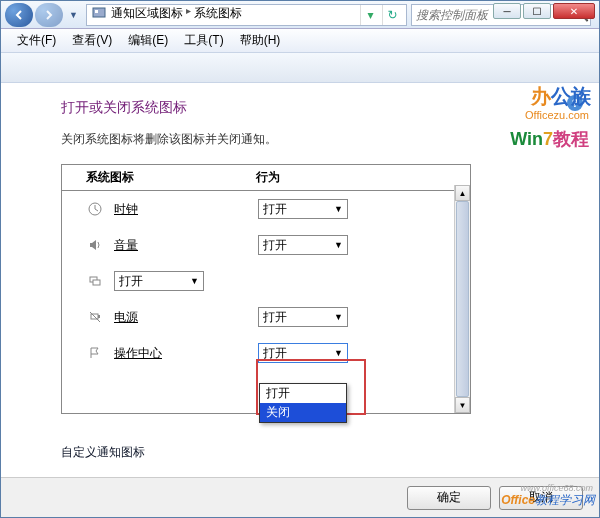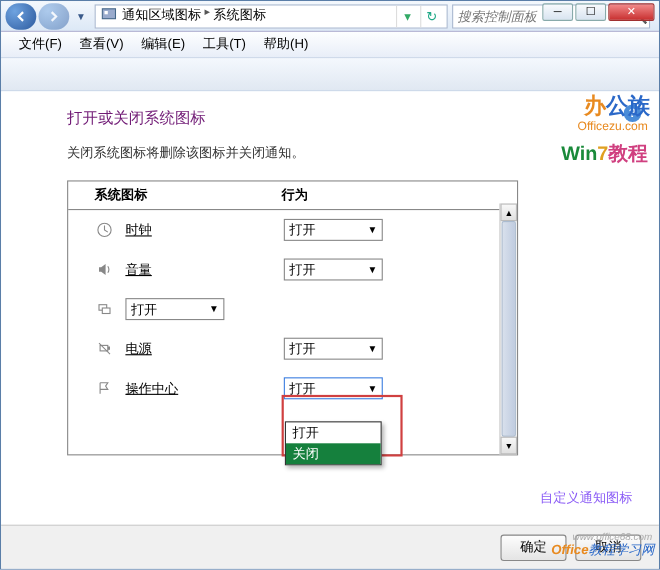--- a/index.html
+++ b/index.html
@@ -32,29 +32,29 @@
 .col1 { width: 170px; }
 .col2 { width: 170px; }
 .row { display: flex; align-items: center; padding: 8px 10px 8px 24px; font-size: 12px; }
 .row-icon { width: 18px; height: 18px; margin-right: 10px; display: flex; align-items: center; justify-content: center; color: #666; }
 .row-label { width: 144px; text-decoration: underline; }
 .select-box { width: 90px; height: 20px; border: 1px solid #888; background: #fff; display: flex; align-items: center; padding: 0 4px; font-size: 12px; position: relative; }
 .select-arrow { margin-left: auto; font-size: 9px; }
 .highlight-box { position: absolute; border: 2px solid #d04040; left: 194px; top: 194px; width: 110px; height: 56px; pointer-events: none; }
 .dropdown-open { position: absolute; left: 197px; top: 218px; width: 88px; border: 1px solid #333; background: #fff; font-size: 12px; box-shadow: 2px 2px 4px rgba(0,0,0,0.3); }
 .dd-item { padding: 1px 6px; }
-.dd-item.sel { background: #15803d; color: #fff; }
+.dd-item.sel { background: #1d4ed8; color: #fff; }
 .scrollbar { position: absolute; right: 0; top: 20px; width: 16px; bottom: 0; background: #f0f0f0; border-left: 1px solid #ccc; }
 .sb-btn { height: 16px; background: linear-gradient(#f8f8f8, #e0e0e0); border: 1px solid #bbb; font-size: 8px; display: flex; align-items: center; justify-content: center; }
 .sb-thumb { position: absolute; top: 16px; bottom: 16px; left: 1px; right: 1px; background: linear-gradient(90deg, #d8e0ec, #c0cce0); border: 1px solid #aabbd0; border-radius: 2px; }
 .sb-btn.bottom { position: absolute; bottom: 0; left: 0; right: 0; }
 .links { margin-top: 30px; font-size: 12px; }
-.link { color: #8b5cf6; margin-bottom: 16px; display: block; cursor: pointer; text-align: right; }
+.link { color: #0f172a; margin-bottom: 16px; display: block; cursor: pointer; }
 .buttonbar { position: absolute; bottom: 0; left: 0; right: 0; height: 40px; background: #f0f0f0; border-top: 1px solid #ccc; display: flex; align-items: center; justify-content: flex-end; padding-right: 16px; gap: 8px; }
-.btn { width: 60px; height: 24px; border: 1px solid #888; background: linear-gradient(#fdfdfd, #e4e4e4); font-size: 12px; border-radius: 3px; cursor: pointer; }
+.btn { width: 84px; height: 24px; border: 1px solid #888; background: linear-gradient(#fdfdfd, #e4e4e4); font-size: 12px; border-radius: 3px; cursor: pointer; }
 .watermark1 { position: absolute; right: 8px; top: 82px; font-size: 20px; font-weight: bold; }
 .watermark1 .a { color: #e88a20; }
 .watermark1 .b { color: #2a68c8; }
 .watermark1 .c { color: #2a68c8; }
 .watermark1-sub { position: absolute; right: 10px; top: 108px; font-size: 11px; color: #e88a20; }
 .watermark2 { position: absolute; right: 10px; top: 126px; font-size: 18px; font-weight: bold; }
 .watermark2 .w { color: #1a8a3a; }
 .watermark2 .n { color: #e0a020; }
 .watermark2 .cn { color: #d04080; }
 .watermark3 { position: absolute; right: 4px; bottom: 8px; font-size: 12px; font-style: italic; }

